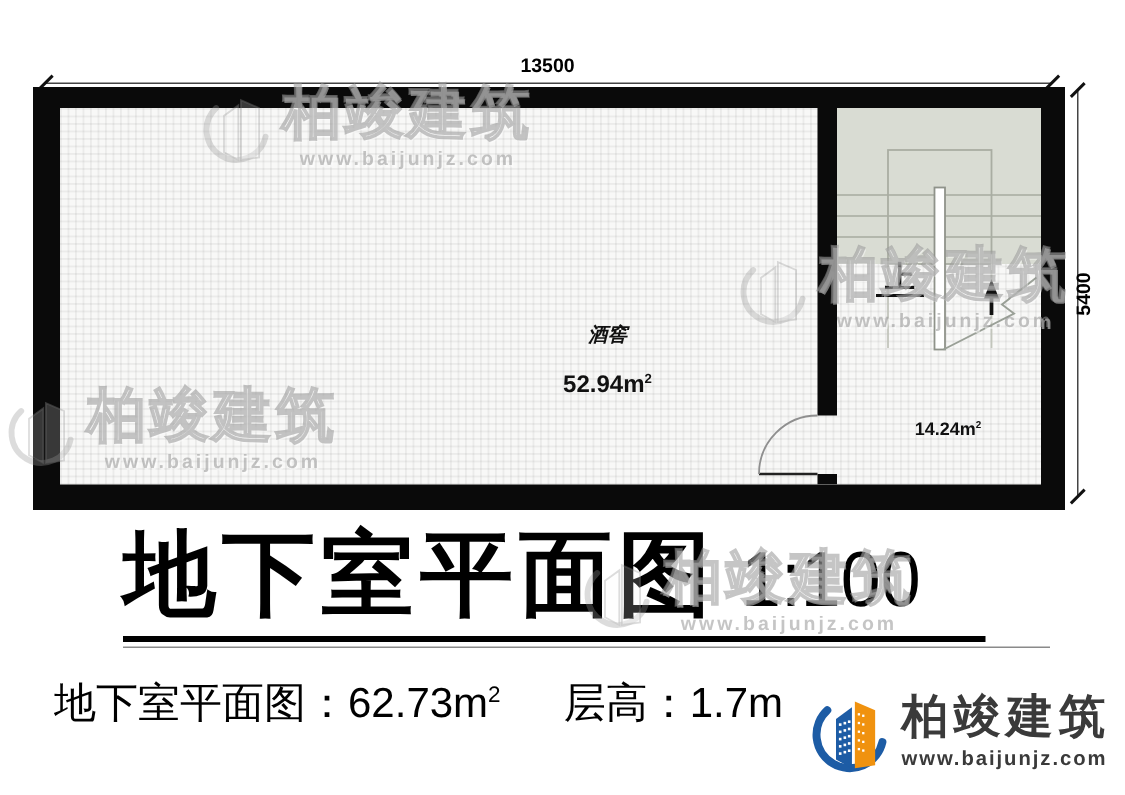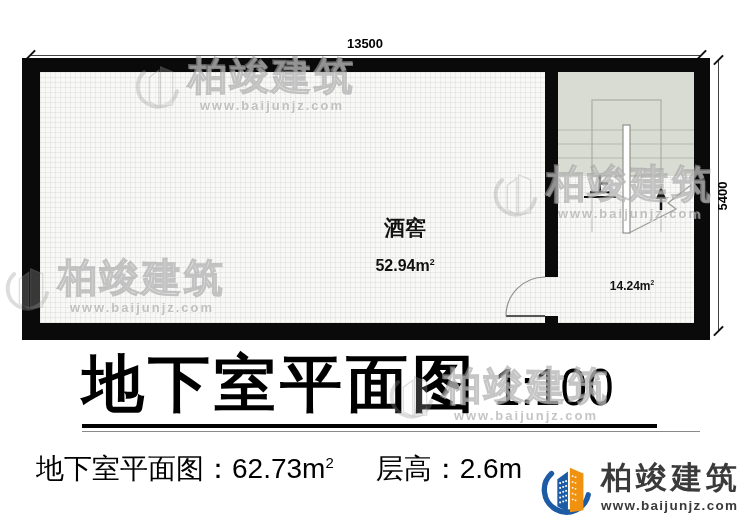--- a/index.html
+++ b/index.html
@@ -13,21 +13,21 @@
           background-color:#f8f8f7;
           background-image:
             linear-gradient(rgba(0,0,0,0.05) 1px, transparent 1px),
             linear-gradient(90deg, rgba(0,0,0,0.05) 1px, transparent 1px);
           background-size:5px 5px; }
   .plan-svg { position:absolute; left:0; top:0; width:654px; height:251px; }
 
   .room-label { position:absolute; transform:translateX(-50%); text-align:center; color:#111; z-index:5; }
   .room-label .rname { font-weight:bold; white-space:nowrap; }
   .room-label .rarea { font-weight:bold; white-space:nowrap; }
-  .lbl-wine .rname { font-size:21px; }
+  .lbl-wine .rname { font-size:13px;font-style:italic; }
   .lbl-wine .rarea { font-size:16px; margin-top:15px; }
   .lbl-stair .rname { font-size:20px; }
   .lbl-stair .rarea { font-size:12px; margin-top:2px;text-align:right; }
   .sup { font-size:0.55em; vertical-align:super; }
 
   .up-label { position:absolute; left:544px; top:102px; width:32px; height:24px; z-index:5;
               font-size:20px; font-weight:bold; color:#111; text-align:center; line-height:22px;
               border-bottom:2px solid #111; }
 
   
@@ -170,21 +170,21 @@
     </div>
   </div>
 
   <div class="title-row">
     <div class="main-title">地下室平面图</div>
     <div class="scale-label">1:100</div>
   </div>
   <div class="rule-thick"></div>
   <div class="rule-thin"></div>
 
-  <div class="info-row"><span>地下室平面图：</span><span>62.73</span><span>m</span><span class="sup">2</span><span class="gap"></span><span>层高：</span><span>2.6m</span></div>
+  <div class="info-row"><span>地下室平面图：</span><span>62.73</span><span>m</span><span class="sup">2</span><span class="gap"></span><span>层高：</span><span>1.7m</span></div>
 
   <div class="brand">
     <svg class="brand-icon" viewBox="0 0 60 66">
       <path d="M 14 18 A 23 23 0 1 0 52 40" fill="none" stroke="#1d5ca5" stroke-width="5.5" stroke-linecap="round"></path>
       <polygon points="20,24 31,16 31,58 20,52" fill="#1d5ca5"></polygon>
       <g fill="#ffffff">
         <rect x="22" y="27" width="1.8" height="1.8"></rect>
           <rect x="25.2" y="26" width="1.8" height="1.8"></rect>
           <rect x="28.2" y="25" width="1.8" height="1.8"></rect>
         <rect x="22" y="32" width="1.8" height="1.8"></rect>

